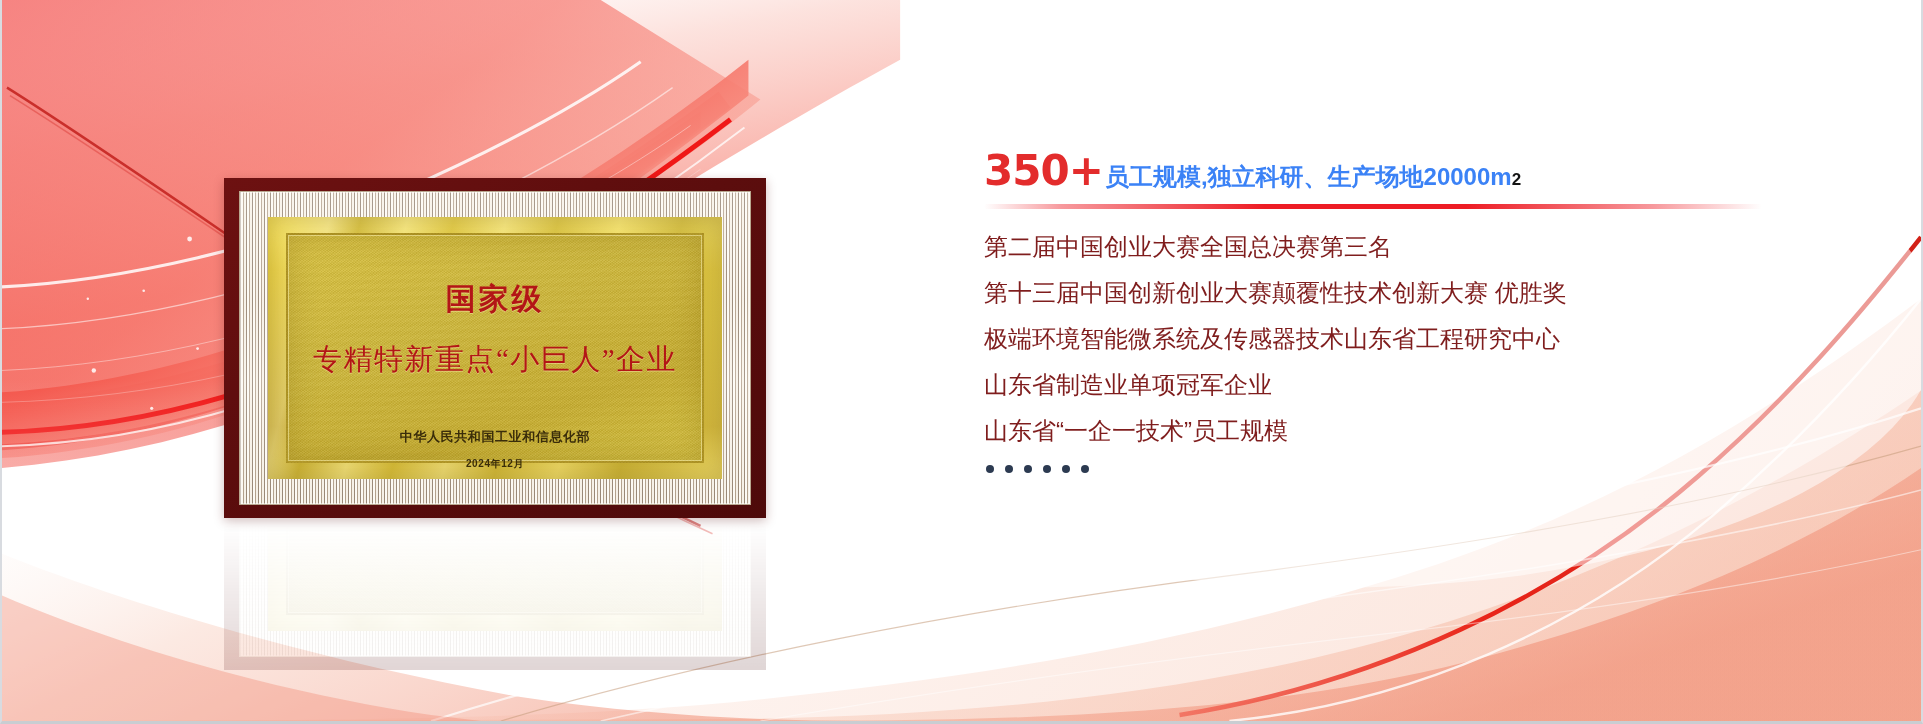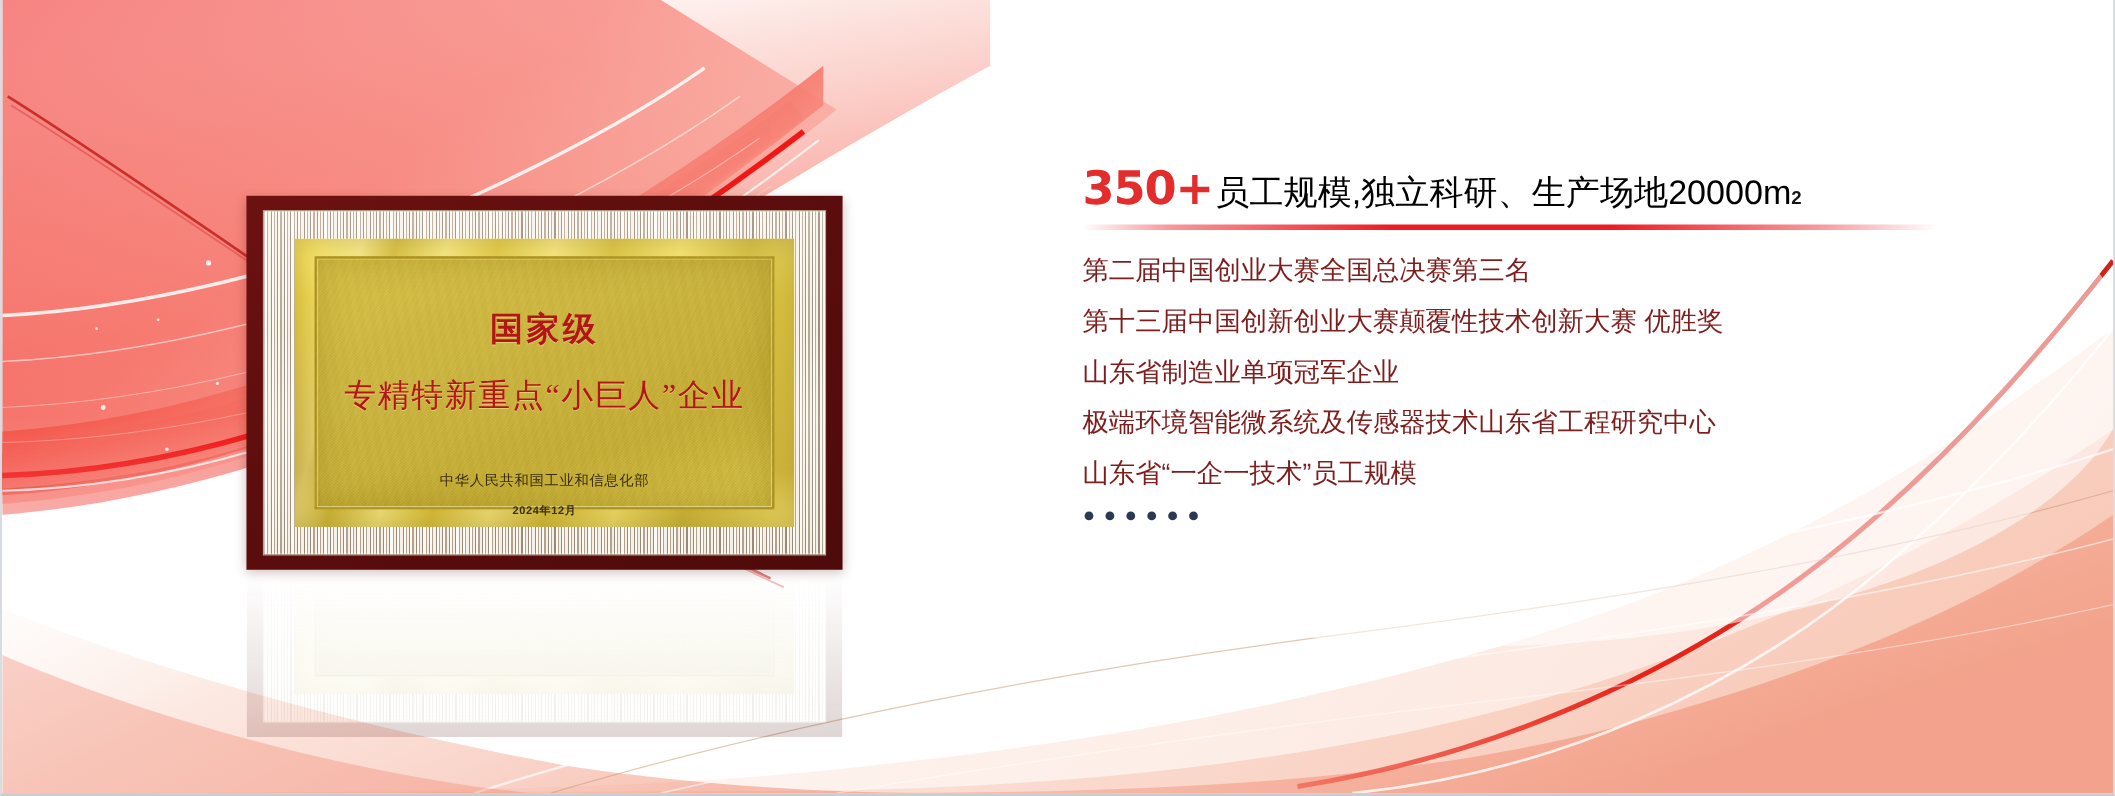--- a/index.html
+++ b/index.html
@@ -118,21 +118,21 @@
     font-size: 29px;
     letter-spacing: 1.5px;
     margin-top: 20px;
     text-shadow: 0 1px 0 rgba(255,240,180,.45);
   }
   .plaque-issuer {
     color: #3a2d0a;
     font-size: 13px;
     letter-spacing: .6px;
     margin-top: 48px;
-    font-weight: normal;
+    font-weight: bold;
   }
   .plaque-date {
     color: #3a2d0a;
     font-size: 10px;
     letter-spacing: .6px;
     margin-top: 11px;
     font-weight: bold;
   }
   
   .plaque-reflection {
@@ -165,23 +165,23 @@
     align-items: baseline;
   }
   .headline-number {
     color: #e32c2c;
     font-size: 42px;
     font-weight: bold;
     letter-spacing: -1px;
     font-family: "DejaVu Sans", "Liberation Sans", sans-serif;
   }
   .headline-text {
-    color: #000000;
-    font-size: 31px;
-    font-weight: normal;
+    color: #3b82f6;
+    font-size: 24px;
+    font-weight: bold;
     letter-spacing: 0px;
     margin-left: 2px;
   }
   .headline-sup {
     font-size: 17px;
     vertical-align: super;
     font-weight: bold;
     color: #141414;
   }
   .rule {
@@ -375,22 +375,22 @@
       <span class="headline-number">350+</span>
       <span class="headline-text">员工规模,独立科研、生产场地20000m</span>
       <span class="headline-sup">2</span>
     </div>
 
     <div class="rule"></div>
 
     <ul class="honor-list">
       <li class="honor-item">第二届中国创业大赛全国总决赛第三名</li>
       <li class="honor-item">第十三届中国创新创业大赛颠覆性技术创新大赛 优胜奖</li>
+      <li class="honor-item">极端环境智能微系统及传感器技术山东省工程研究中心</li>
       <li class="honor-item">山东省制造业单项冠军企业</li>
-      <li class="honor-item">极端环境智能微系统及传感器技术山东省工程研究中心</li>
       <li class="honor-item">山东省“一企一技术”员工规模</li>
     </ul>
 
     <div class="ellipsis-dots">
       <span></span>
       <span></span>
       <span></span>
       <span></span>
       <span></span>
       <span></span>

